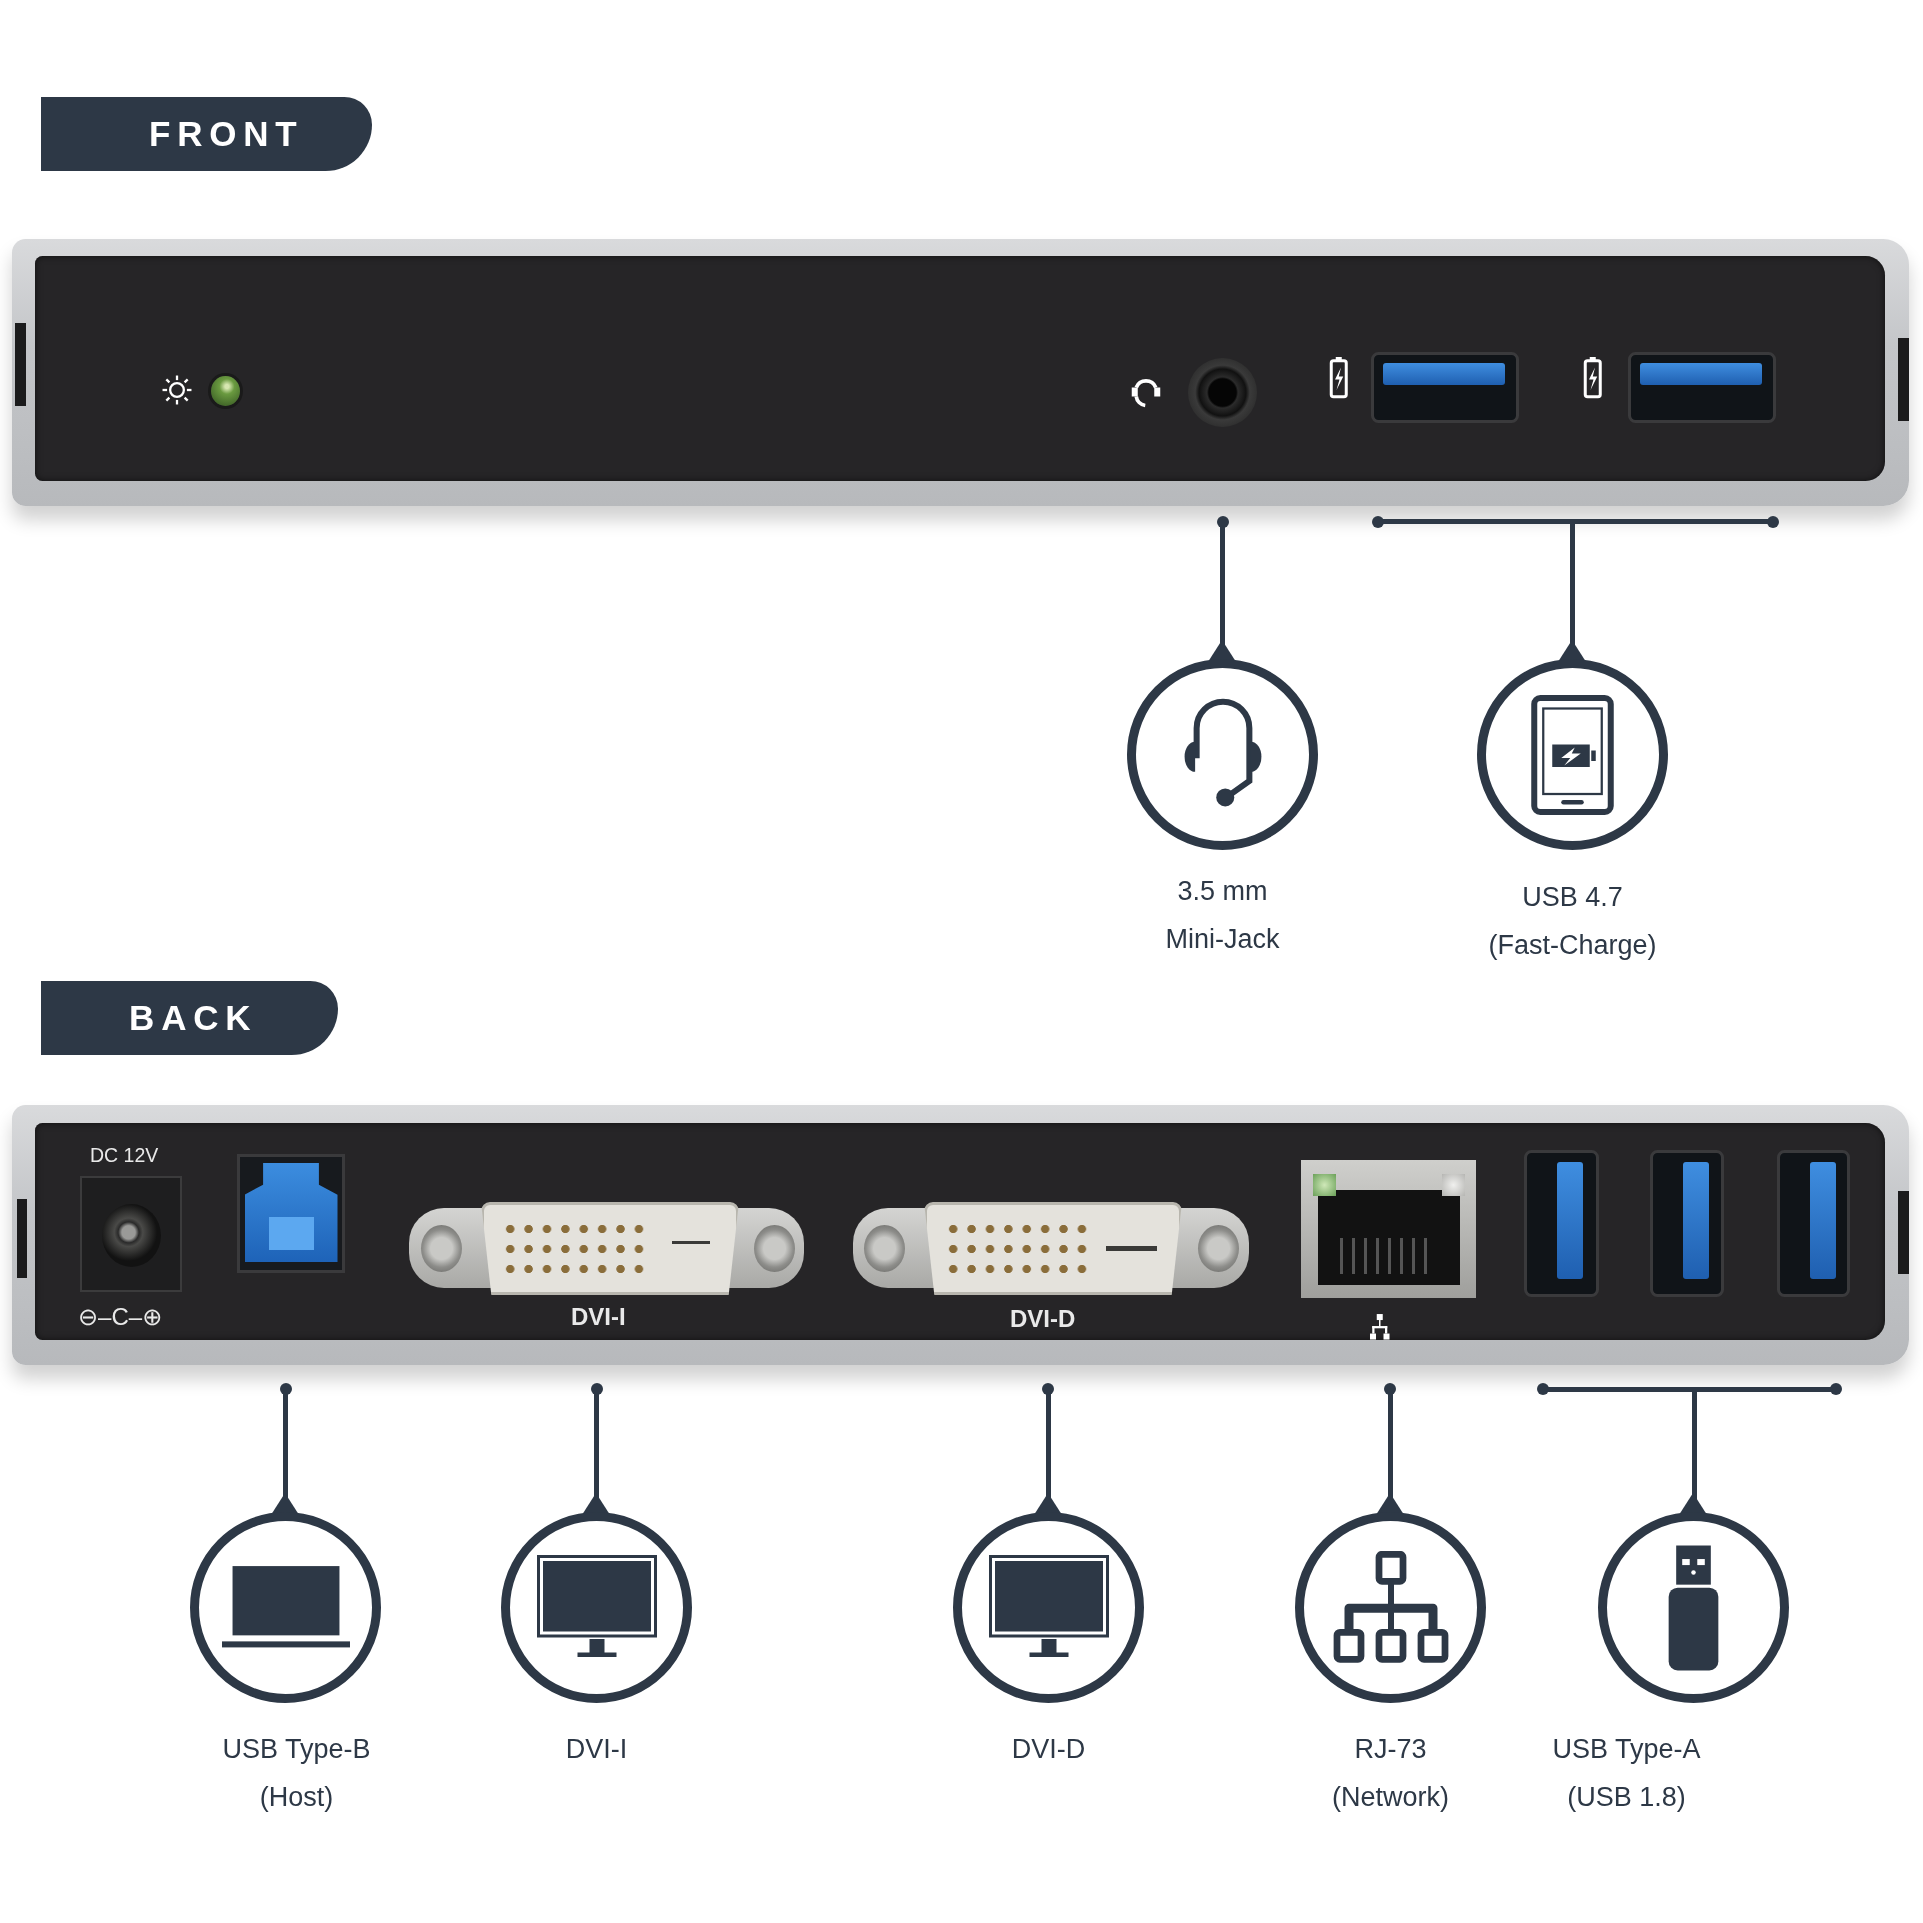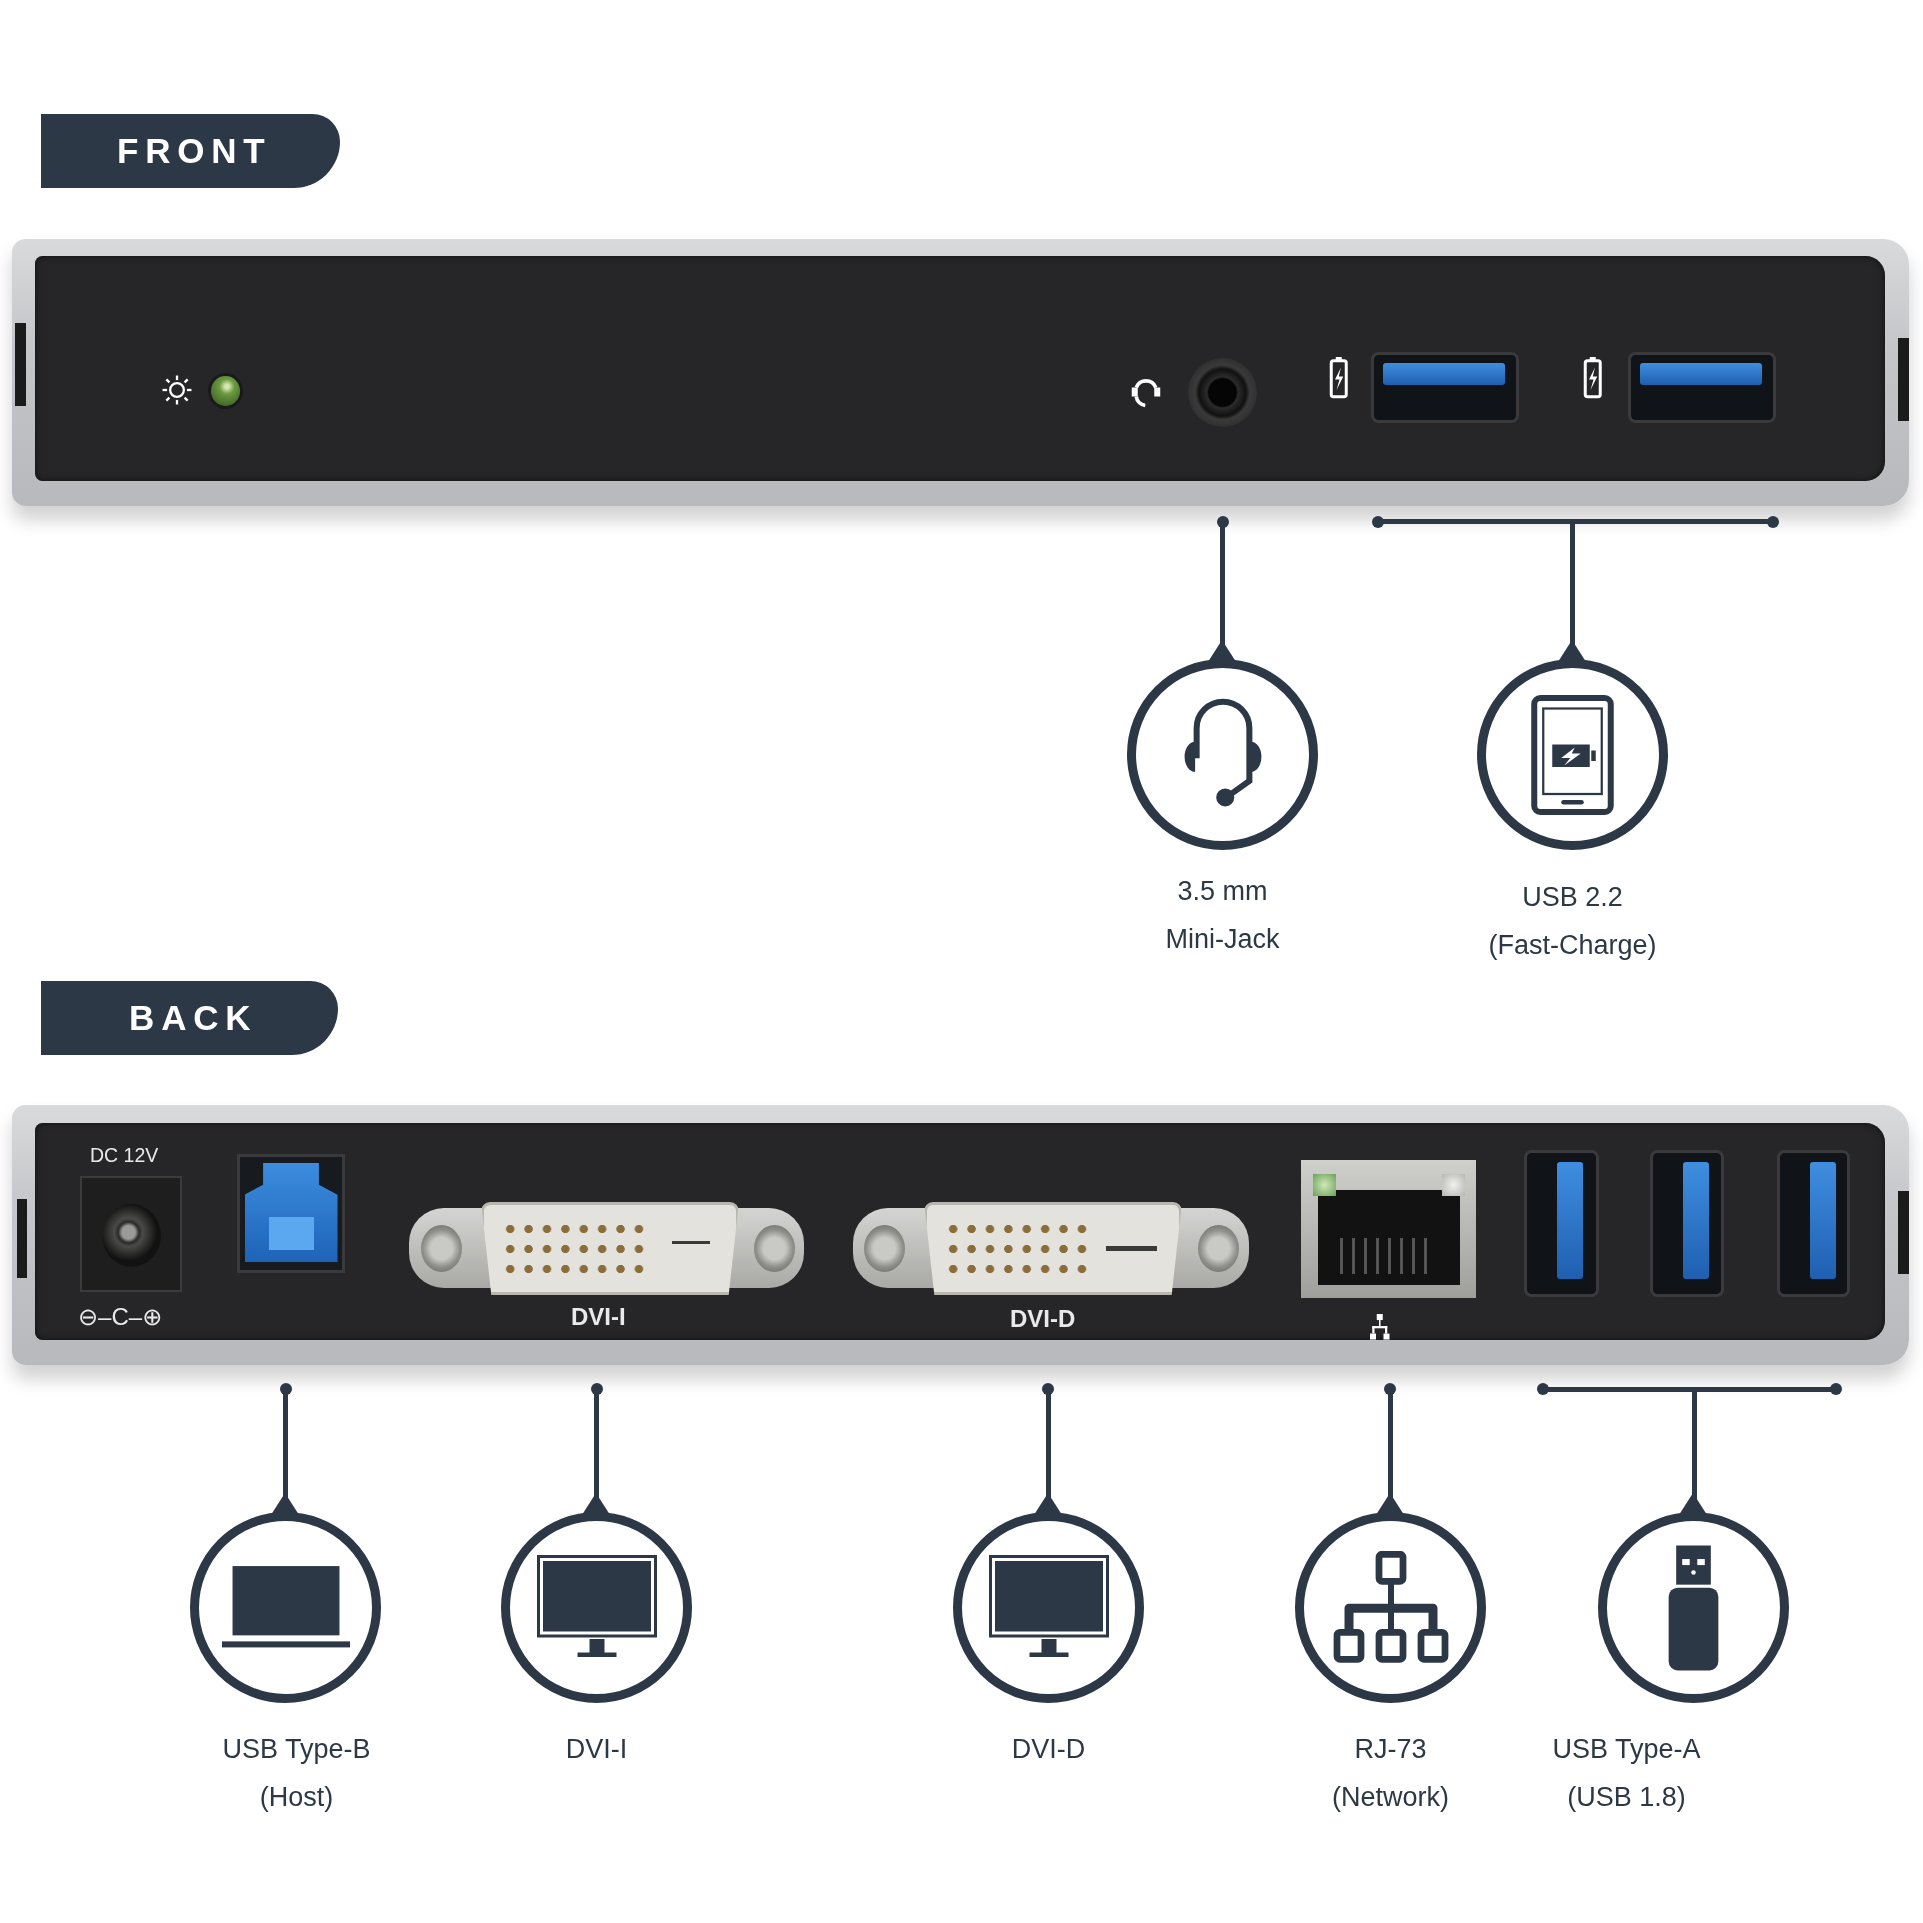--- a/index.html
+++ b/index.html
@@ -17,21 +17,21 @@
   .label{color:#2d3846;font-family:"Liberation Sans",sans-serif;font-size:27px;line-height:48px;text-align:center;white-space:nowrap;}
   .port-usb{background:#101418;border:3px solid #3a3a3c;border-radius:7.5px;}
   .usb-blue{background:linear-gradient(#3f8ee0,#1f5fb0);}
   .silver{background:linear-gradient(#d4d4d2,#a9a9a6);}
   .dvi-face{background:#e4e2dc;border-radius:9px;border:3px solid #b8b6ae;}
   .panel-text{color:#e9e9e9;font-family:"Liberation Sans",sans-serif;font-weight:bold;}
 </style>
 </head>
 <body>
 
-<div class="abs badge" style="left:41px;top:114px;width:299px;height:74px;">
+<div class="abs badge" style="left:41px;top:97px;width:299px;height:74px;padding-left:32px;">
   <span>FRONT</span>
 </div>
 
 <div class="abs dock-outer" style="left:12px;top:239px;width:1897px;height:267px;"></div>
 <div class="abs side-notch" style="left:15px;top:323px;width:10.5px;height:83px;"></div>
 <div class="abs side-notch" style="left:1898px;top:338px;width:10.5px;height:83px;"></div>
 <div class="abs dock-inner" style="left:35px;top:256px;width:1850px;height:225px;"></div>
 
 <div class="abs" style="left:161px;top:374px;width:32px;height:32px;">
   <svg width="32" height="32" viewBox="0 0 42 42">
@@ -106,21 +106,21 @@
   <svg width="83" height="120" viewBox="0 0 110 160">
       <rect x="4" y="4" width="102" height="152" rx="8" fill="none" stroke="#2d3846" stroke-width="8"></rect>
       <rect x="16" y="18" width="78" height="114" fill="none" stroke="#2d3846" stroke-width="3"></rect>
       <rect x="40" y="140" width="30" height="6" rx="3" fill="#2d3846"></rect>
       <rect x="28" y="66" width="50" height="30" fill="#2d3846"></rect>
       <rect x="80" y="74" width="6" height="14" fill="#2d3846"></rect>
       <path d="M58 70 L40 84 L52 84 L44 94 L66 78 L54 78 Z" fill="#fff"></path>
     </svg>
 </div>
 <div class="abs label" style="left:1422px;top:873px;width:301px;">
-  <div>USB 2.2</div>
+  <div>USB 4.7</div>
   <div>(Fast-Charge)</div>
 </div>
 
 <div class="abs badge" style="left:41px;top:981px;width:297px;height:74px;text-align:center;">
   <span>BACK</span>
 </div>
 
 <div class="abs dock-outer" style="left:12px;top:1105px;width:1897px;height:260px;"></div>
 <div class="abs side-notch" style="left:16.5px;top:1199px;width:10.5px;height:79px;"></div>
 <div class="abs side-notch" style="left:1898px;top:1191px;width:10.5px;height:83px;"></div>

